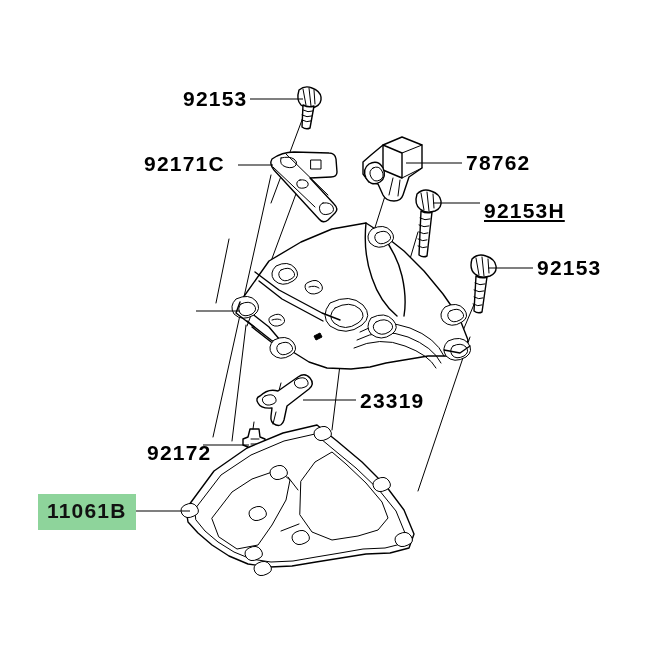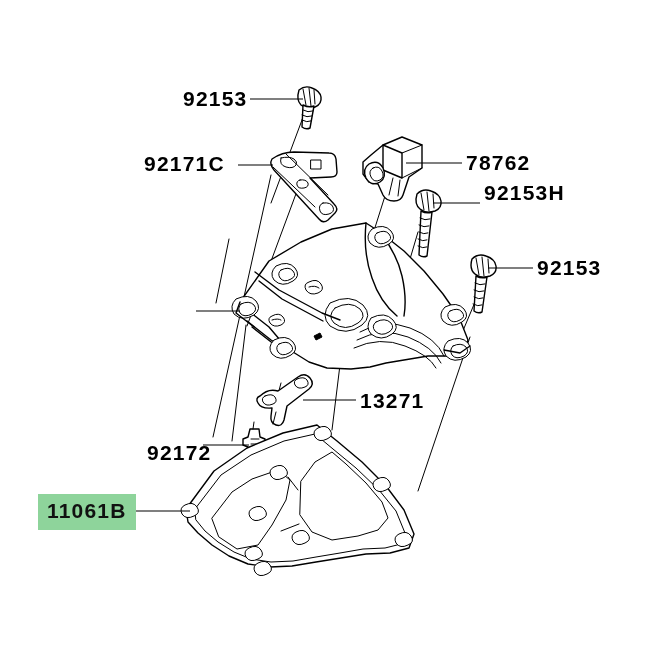--- a/index.html
+++ b/index.html
@@ -232,24 +232,24 @@
       <line class="lead" x1="136" y1="511" x2="190" y2="511"></line>
     </g>
   </svg>
 
   <div class="part-label" style="left:183px; top:88px;">92153</div>
 
   <div class="part-label" style="left:144px; top:153px;">92171C</div>
 
   <div class="part-label" style="left:466px; top:152px;">78762</div>
 
-  <div class="part-label" style="left:484px; top:182px;">92153H</div>
+  <div class="part-label" style="left:484px; top:200px;text-decoration:underline;">92153H</div>
 
   <div class="part-label" style="left:537px; top:257px;">92153</div>
 
 
-  <div class="part-label" style="left:360px; top:390px;">13271</div>
+  <div class="part-label" style="left:360px; top:390px;">23319</div>
 
   <div class="part-label" style="left:147px; top:434px;margin-top:8px;">92172</div>
 
   <div class="part-label highlighted" style="left:38px; top:494px;">11061B</div>
 
 </div>
 
 </body></html>

